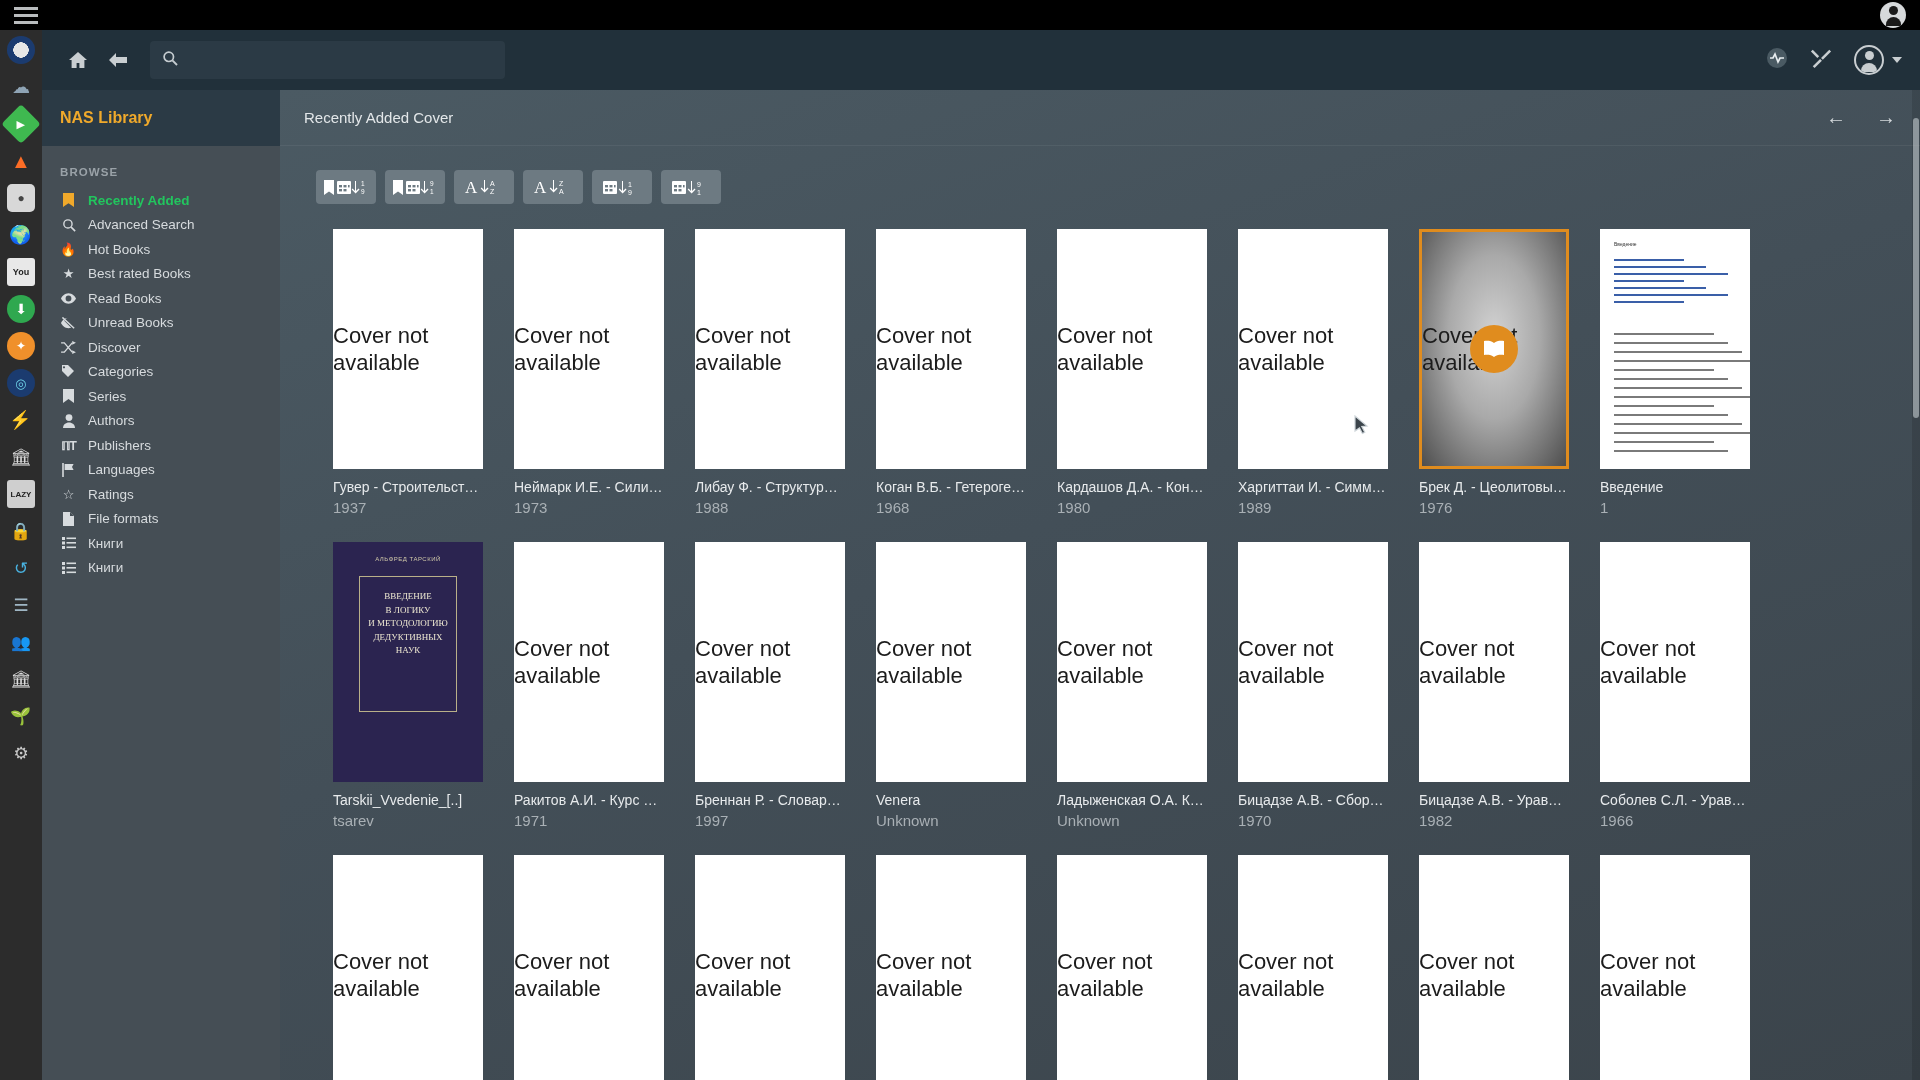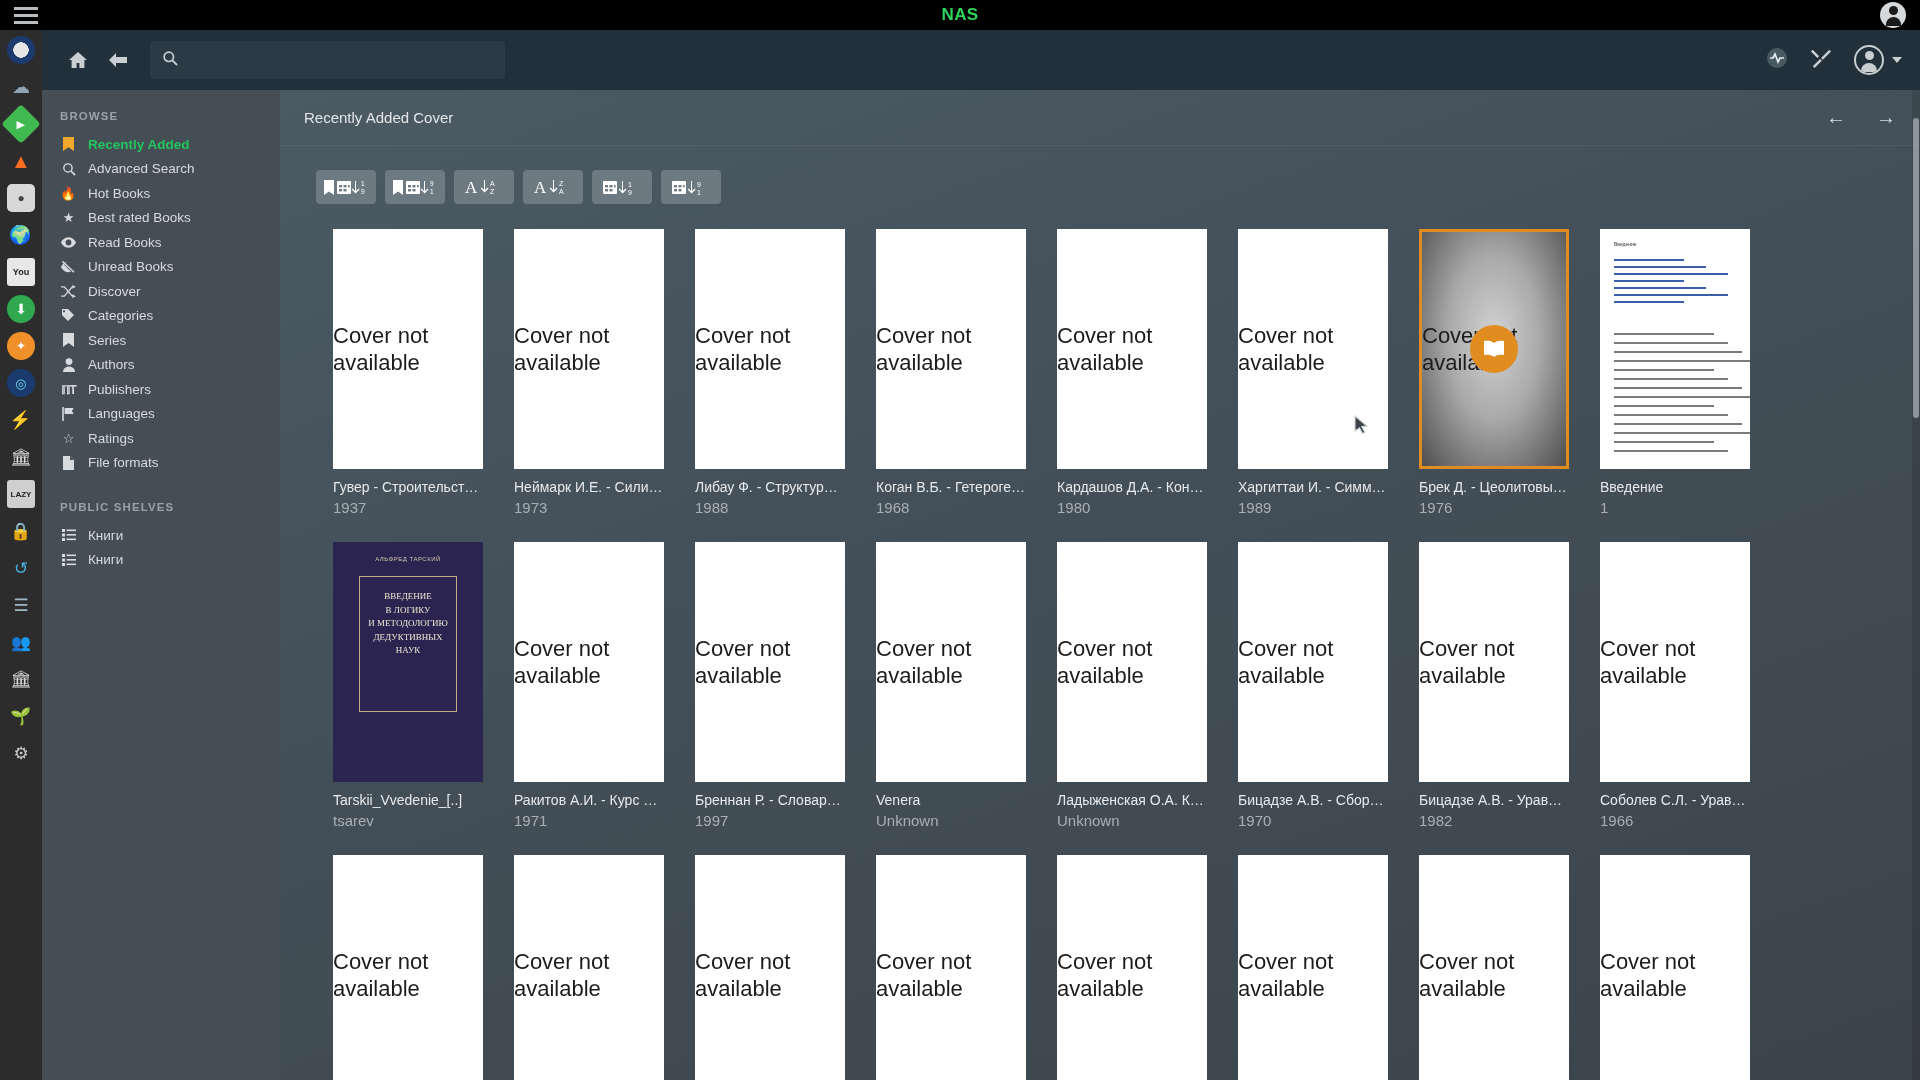--- a/index.html
+++ b/index.html
@@ -155,21 +155,20 @@
 </style>
 </head>
 <body>
 
 <div id="os-topbar">
   <div id="os-menu-icon">
       <i></i>
       <i></i>
       <i></i>
     </div>
-  <div id="os-title">NAS</div>
   <div id="os-user-icon">
       <s></s>
       <b></b>
     </div>
 </div>
 
 <div id="os-dock">
   <div class="dock-app" style="background:radial-gradient(circle,#e6e6e6 38%,#1b3b6f 40%);border-radius:50%;"></div>
   <div class="dock-app" style="color:#8fa4b5;font-size:18px;">☁</div>
   <div class="dock-app" style="background:#3fb950;transform:rotate(45deg);border-radius:4px;">
@@ -234,20 +233,23 @@
             <b></b>
           </span>
         <span class="caret-down"></span>
       </span>
     </div>
   </div>
 
   <div id="app-body">
 
     <div id="sidebar">
+      <div id="sidebar-title-bar">
+        <span id="sidebar-title">NAS Library</span>
+      </div>
       <div id="sidebar-scroll">
         <div class="nav-group-label">BROWSE</div>
 
         <div class="nav-item active">
           <span class="nav-ic">
             <svg width="13" height="14" viewBox="0 0 13 14">
                 <path fill="#f0a92b" d="M1 0h11v14L6.5 10.2 1 14z"></path>
               </svg>
           </span>
           <span>Recently Added</span>
@@ -353,21 +355,20 @@
         <div class="nav-item">
           <span class="nav-ic">
             <svg width="11" height="14" viewBox="0 0 11 14">
                 <path fill="currentColor" d="M0 0h7l4 4v10H0z"></path>
                 <path fill="#454e55" d="M7 0l4 4H7z"></path>
               </svg>
           </span>
           <span>File formats</span>
         </div>
 
-        <div class="nav-group-label" style="padding-top:26px;">PUBLIC SHELVES</div>
         <div class="nav-item">
           <span class="nav-ic">
             <svg width="14" height="12" viewBox="0 0 14 12">
                 <g fill="currentColor">
                   <rect y="0" width="3" height="3"></rect>
                   <rect y="4.5" width="3" height="3"></rect>
                   <rect y="9" width="3" height="3"></rect>
                   <rect x="4.5" y="0.5" width="9.5" height="1.6"></rect>
                   <rect x="4.5" y="5" width="9.5" height="1.6"></rect>
                   <rect x="4.5" y="9.5" width="9.5" height="1.6"></rect>

